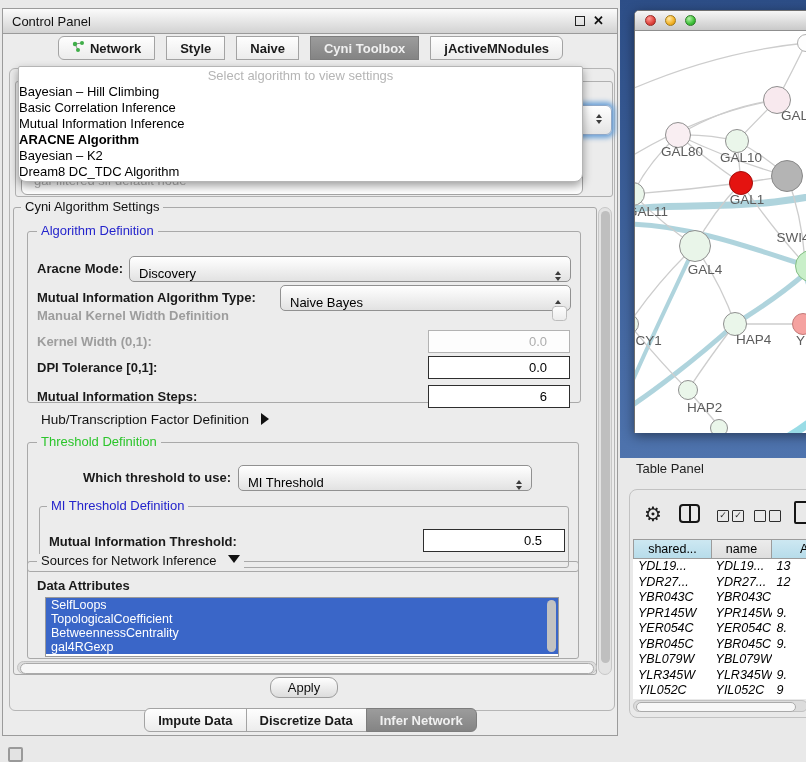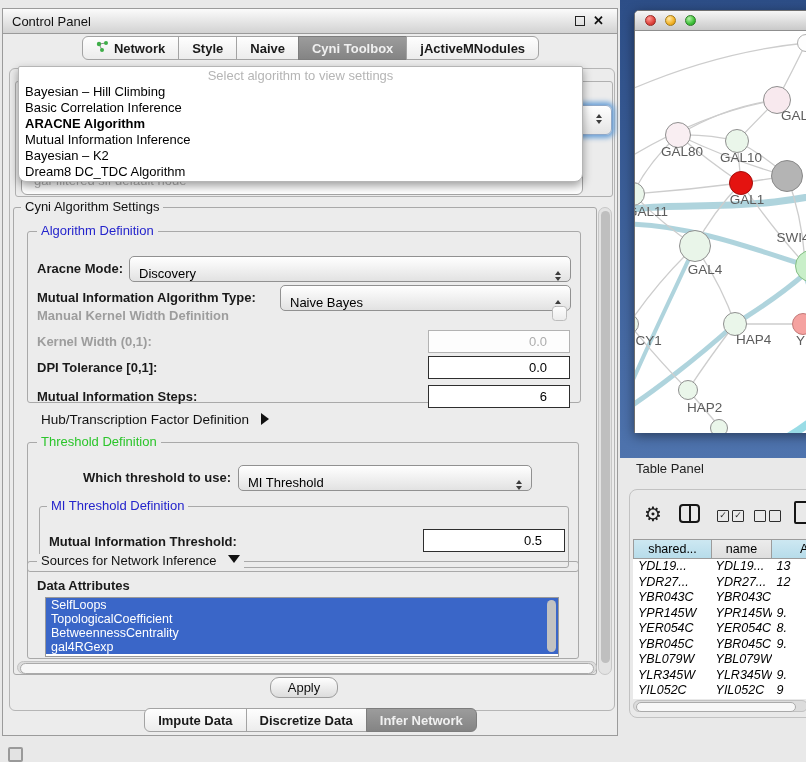--- a/index.html
+++ b/index.html
@@ -28,21 +28,21 @@
   .bg-group{left:12px;top:72px;width:598px;height:116px;border:1px solid #b0b0b0;border-radius:3px;}
   .bg-combo-focus{left:503px;top:96px;width:106px;height:30px;border:1px solid #8fa8c8;border-radius:6px;
     background:linear-gradient(#fff,#e4e4e4);box-shadow:0 0 5px 2.5px #6ea3d8;}
   .bg-combo-bottom{left:18px;top:158px;width:562px;height:28px;border:1px solid #a5a5a5;border-radius:6px;background:#fff;
     font-size:13px;color:#b2b2b2;line-height:26px;padding-left:12px;}
 
   
   .popup{left:15px;top:57px;width:565px;height:116px;background:#fff;border:1px solid #b5b5b5;
     border-radius:2px 2px 8px 8px;box-shadow:0 4px 10px rgba(0,0,0,.38);z-index:40;}
   .popup-prompt{height:17px;line-height:17px;text-align:center;color:#b5b5b5;font-size:13px;}
-  .popup-item{height:16px;line-height:16px;padding-left:6px;font-size:13px;color:#000;}
+  .popup-item{height:16px;line-height:16px;font-size:13px;color:#000;}
   .popup-item.bold{font-weight:bold;}
 
   
   .grp{border:1px solid #a9a9a9;border-radius:3px;}
   .grp-title{background:#ececec;padding:0 4px;font-size:13px;line-height:14px;z-index:5;}
   .blue{color:#2424cc;}
   .green{color:#2bc52b;}
 
   .lbl{font-size:13px;font-weight:bold;color:#1a1a1a;}
   .lbl-gray{font-size:13px;font-weight:bold;color:#9d9d9d;}
@@ -115,21 +115,21 @@
   <div class="abs desktop"></div>
   <div class="abs splitter-dot"></div>
 
   <div class="abs cp-window">
     <div class="abs cp-titlebar">
       <div class="abs cp-title nowrap">Control Panel</div>
       <div class="abs float-btn"></div>
       <div class="abs close-btn">✕</div>
     </div>
 
-    <div class="abs tabrow" style="top:27px;">
+    <div class="abs tabrow" style="top:27px;gap:12px;">
       <div class="tab first">
         <span>
           <svg width="13" height="13" viewBox="0 0 13 13">
             <line x1="3" y1="4" x2="10" y2="3" stroke="#8a8a8a" stroke-width="1"></line>
             <line x1="3" y1="4" x2="6" y2="10" stroke="#8a8a8a" stroke-width="1"></line>
             <circle cx="3" cy="4" r="2.2" fill="#3fae49"></circle>
             <circle cx="10" cy="3" r="2" fill="#3fae49"></circle>
             <circle cx="6" cy="10" r="2" fill="#3fae49"></circle>
           </svg>
         </span>
@@ -157,22 +157,22 @@
         <span class="tri-up"></span>
           <span class="tri-down"></span>
       </span>
     </div>
     <div class="abs bg-combo-bottom nowrap">gal-filtered sif default node</div>
 
     <div class="abs popup">
       <div class="popup-prompt nowrap">Select algorithm to view settings</div>
       <div class="popup-item nowrap">Bayesian – Hill Climbing</div>
       <div class="popup-item nowrap">Basic Correlation Inference</div>
+      <div class="popup-item nowrap">Mutual Information Inference</div>
       <div class="popup-item bold nowrap">ARACNE Algorithm</div>
-      <div class="popup-item nowrap">Mutual Information Inference</div>
       <div class="popup-item nowrap">Bayesian – K2</div>
       <div class="popup-item nowrap">Dream8 DC_TDC Algorithm</div>
     </div>
 
     <div class="abs grp" style="left:10px;top:198px;width:584px;height:468px;"></div>
     <div class="abs grp-title nowrap" style="left:18px;top:191px;color:#111;">Cyni Algorithm Settings</div>
     <div class="abs sb-v" style="left:595px;top:198px;width:14px;height:468px;">
       <div class="sb-thumb" style="position:absolute;left:1.5px;top:3px;width:9px;height:452px;"></div>
     </div>
 

